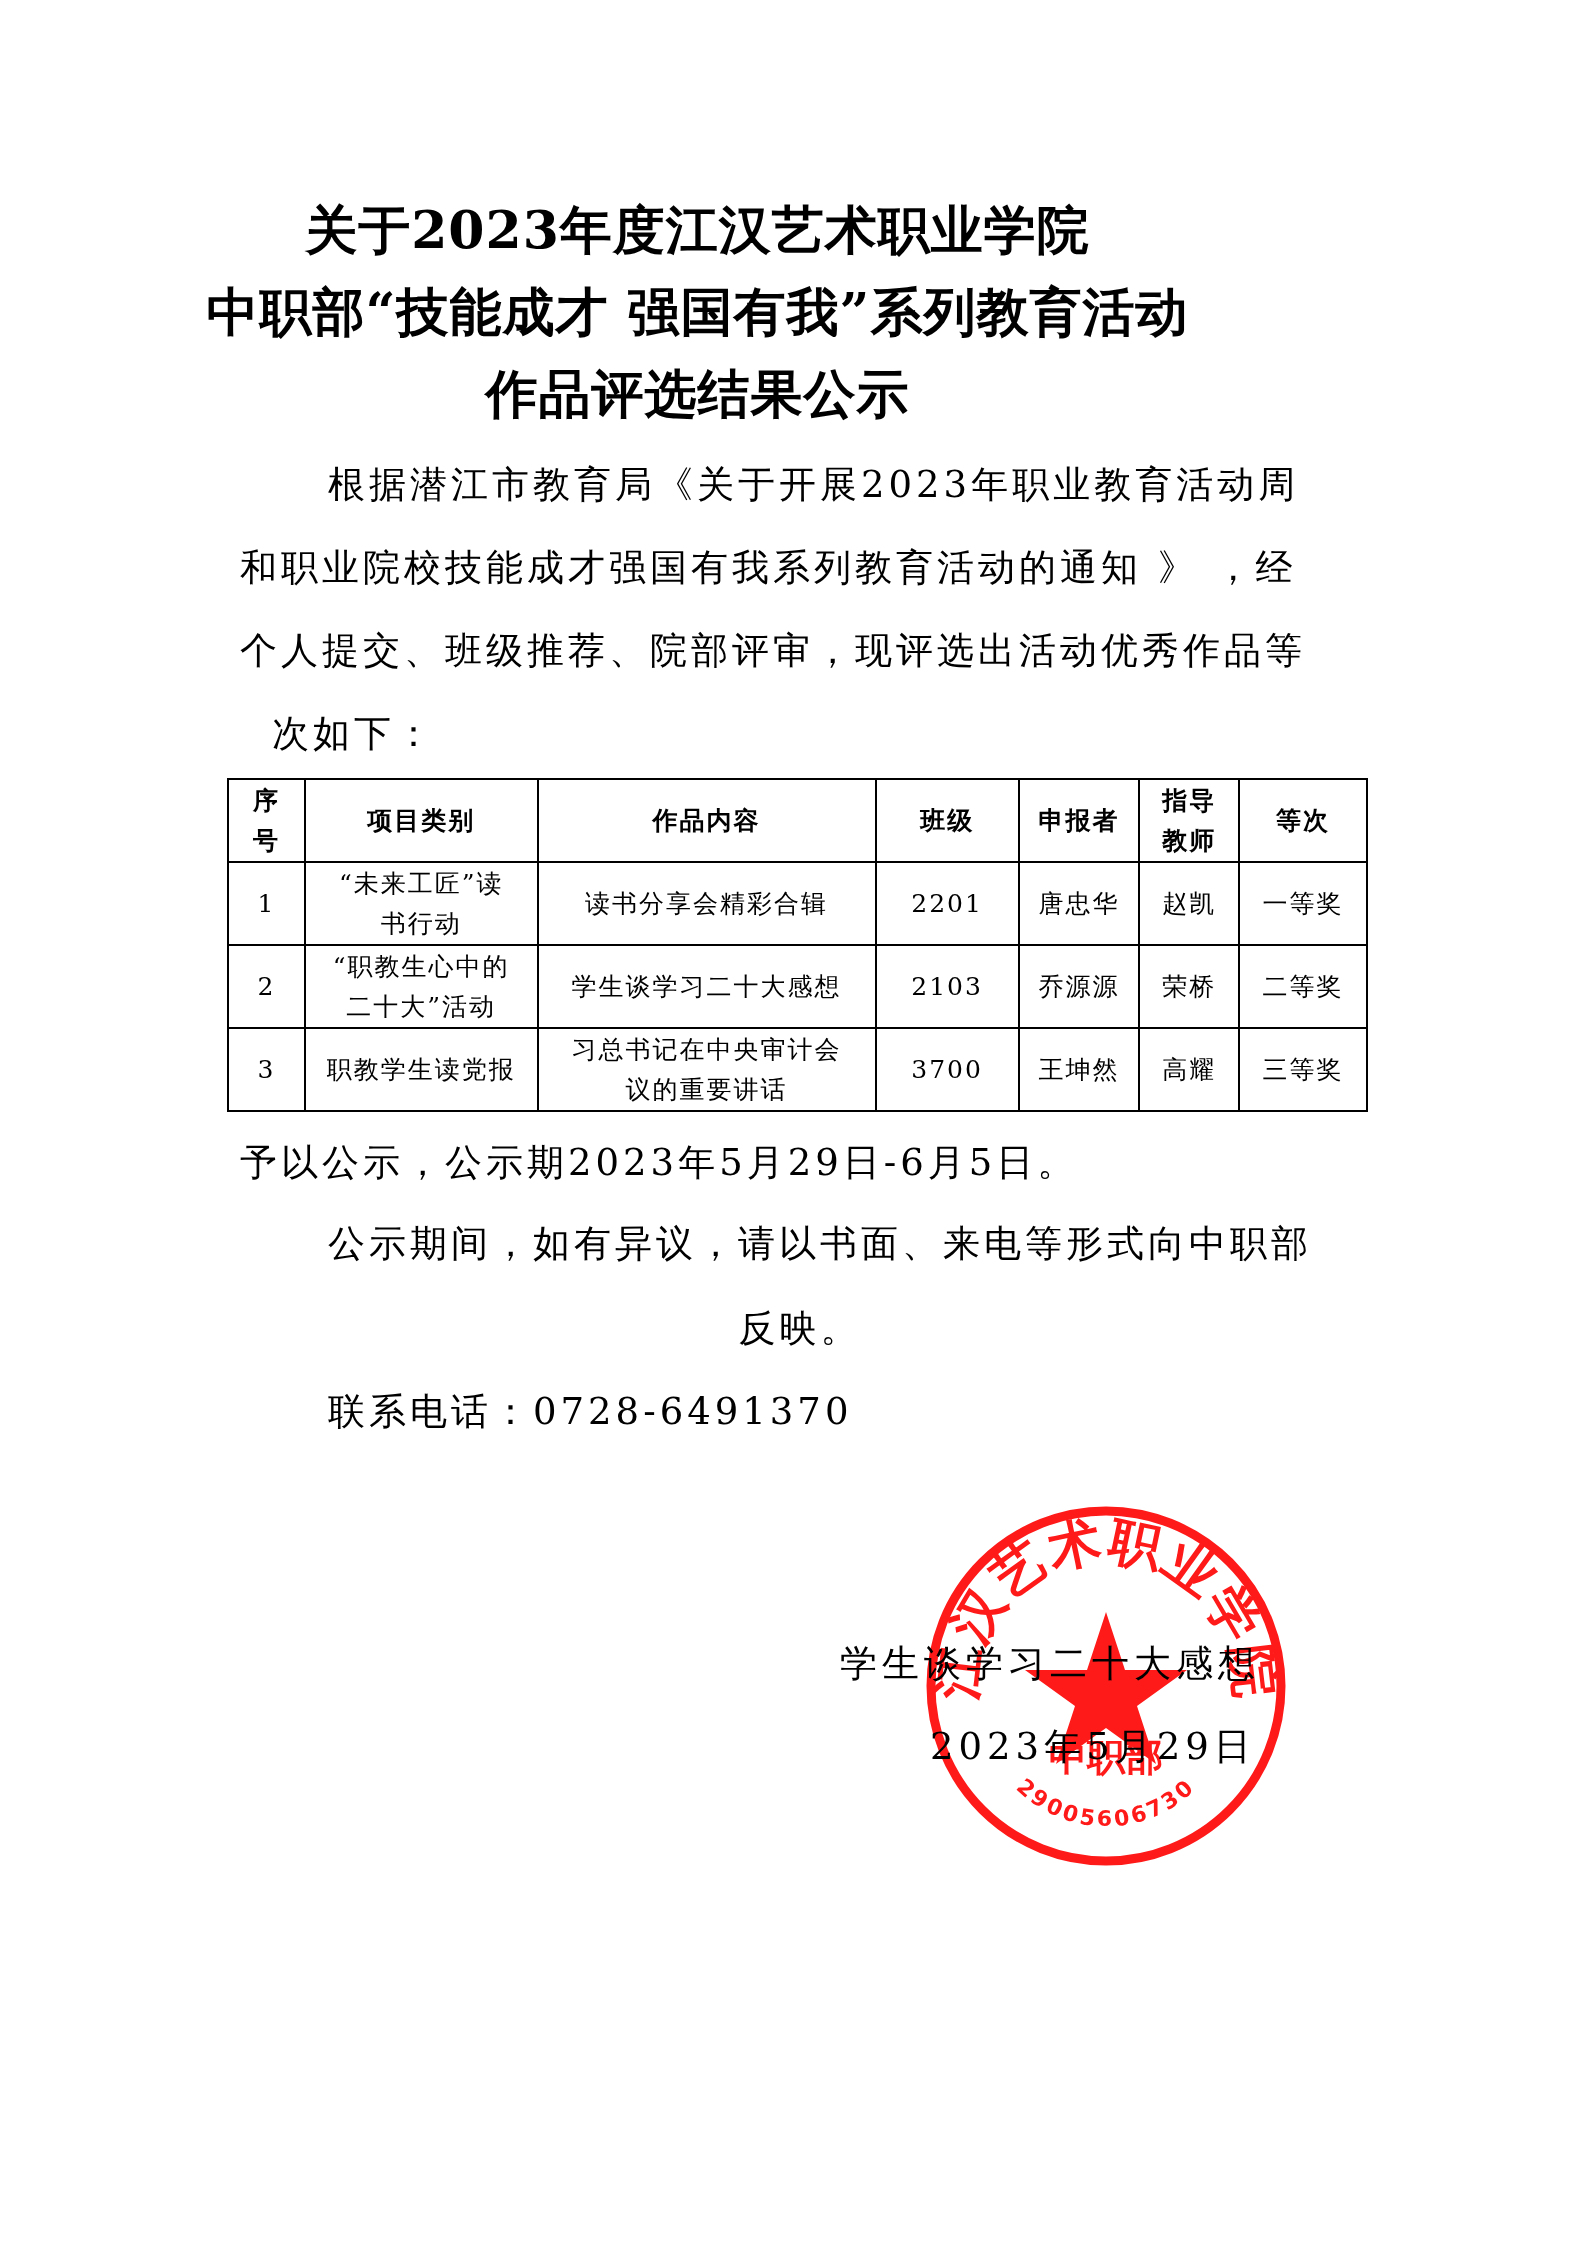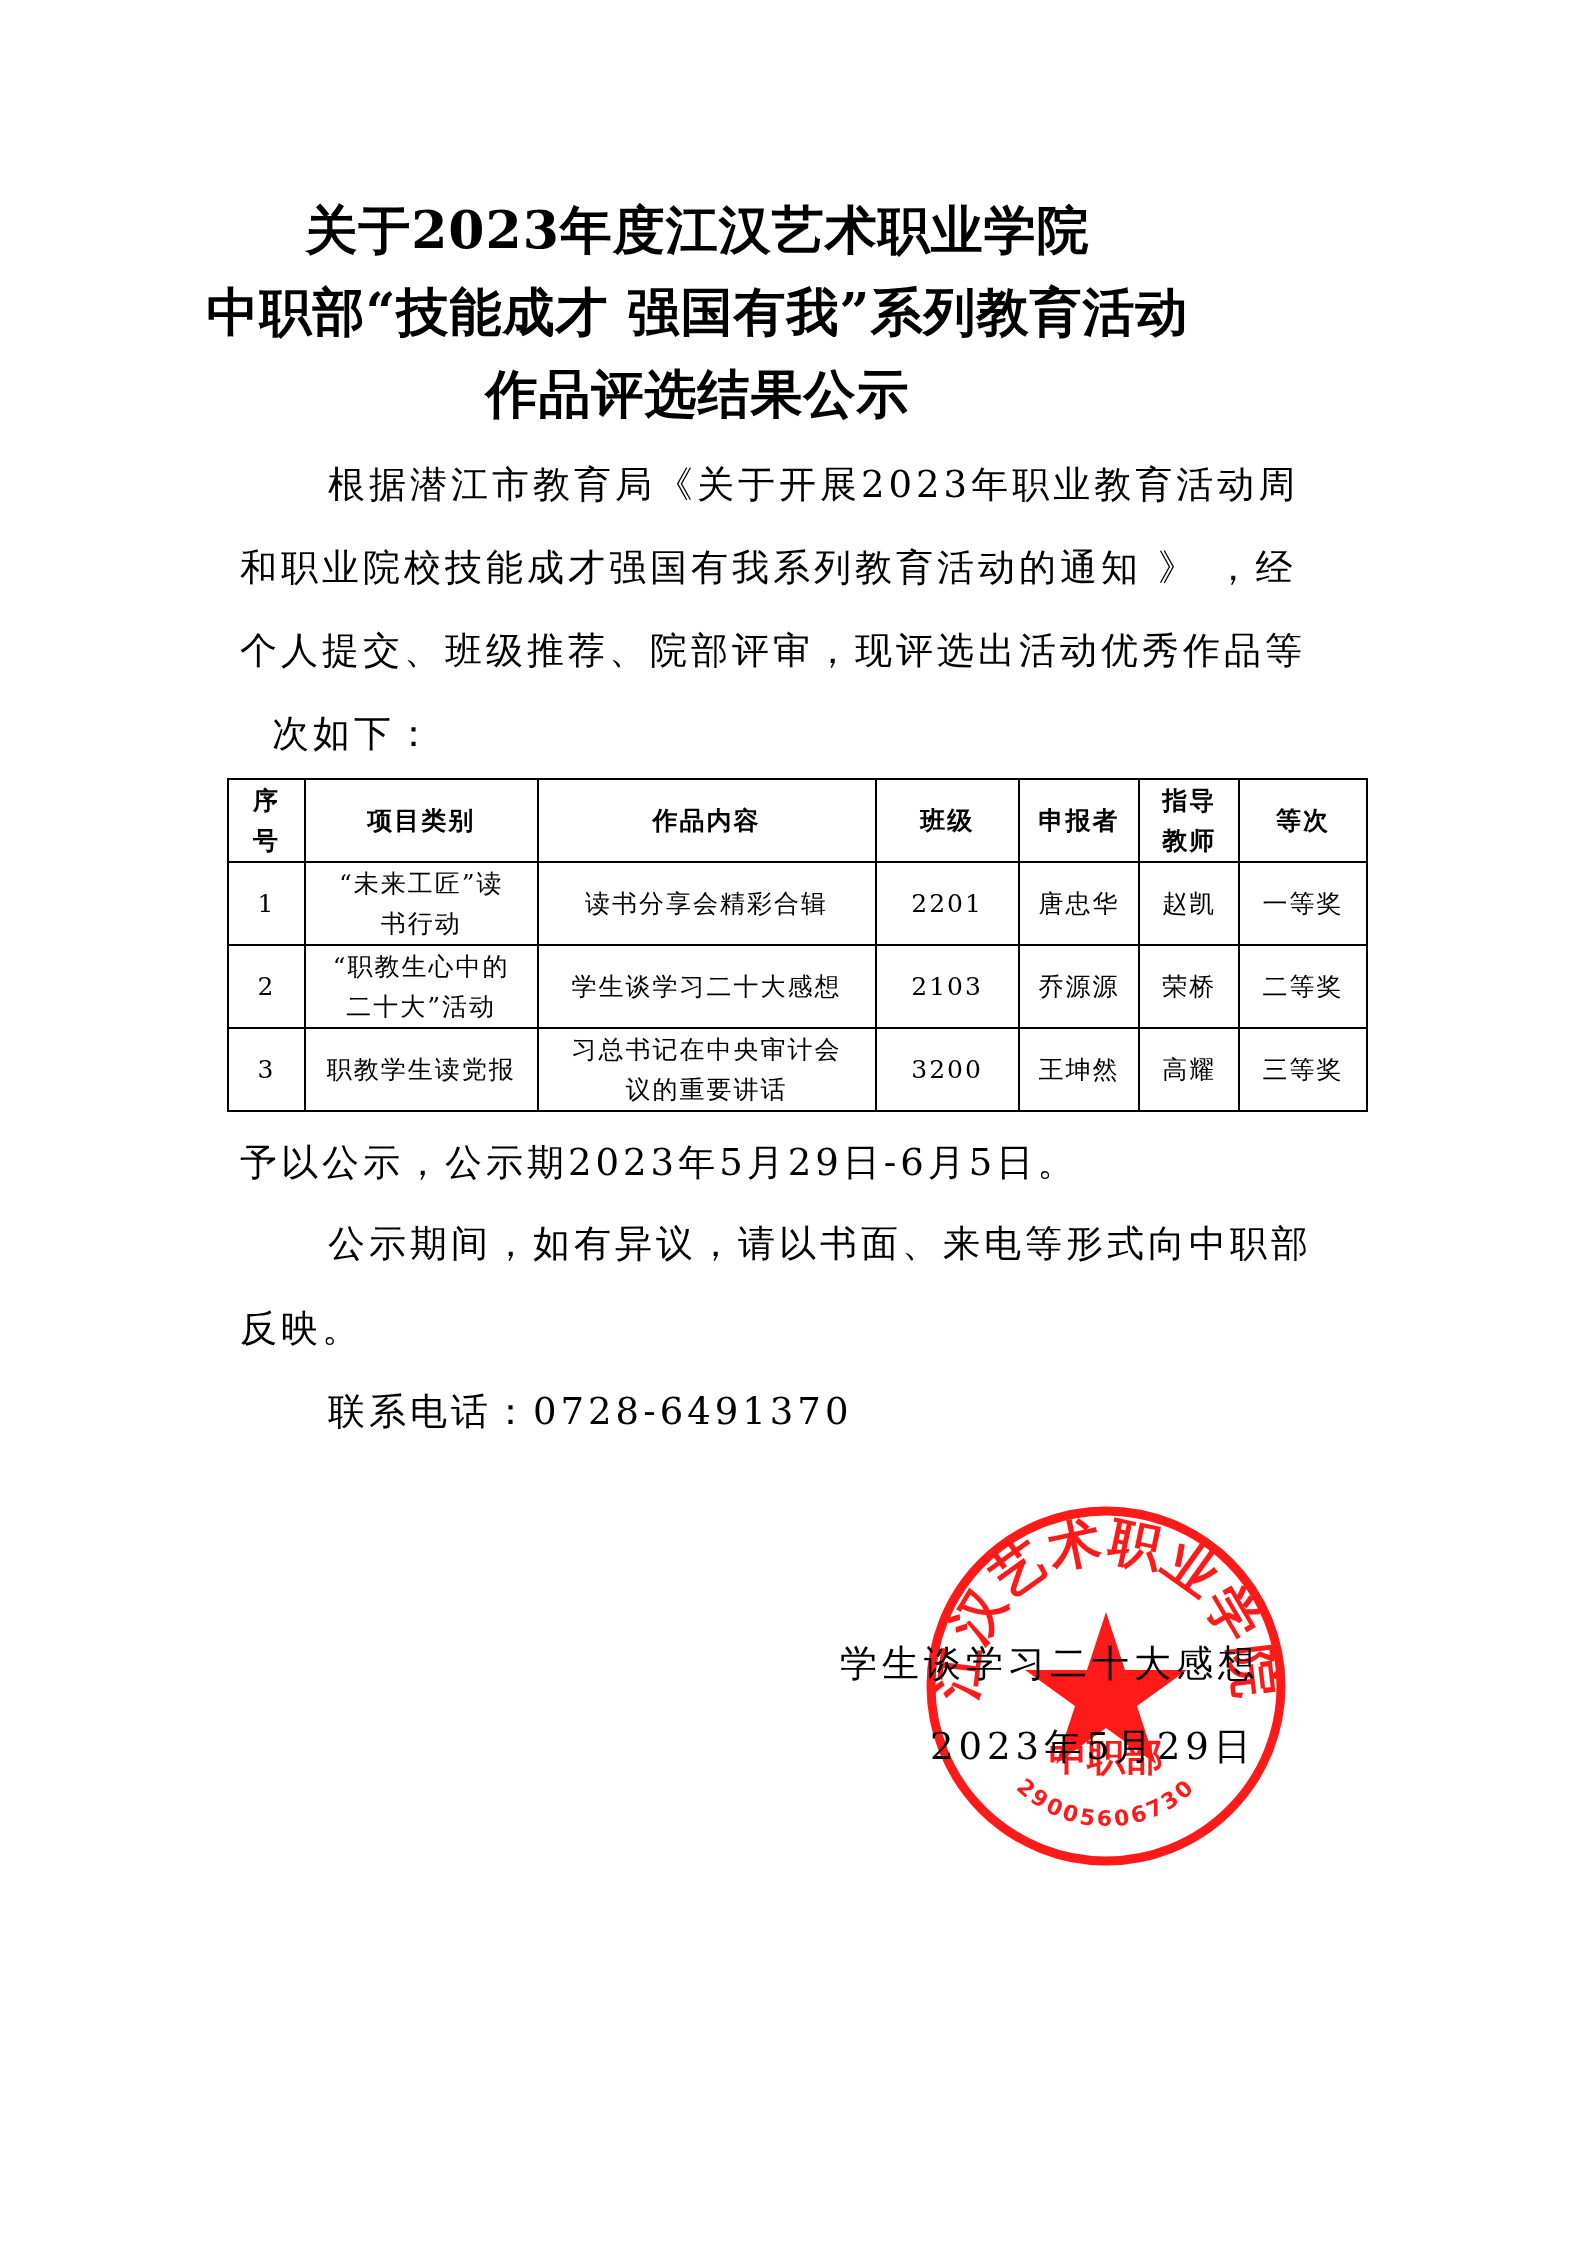--- a/index.html
+++ b/index.html
@@ -72,32 +72,32 @@
       <td>学生谈学习二十大感想</td>
       <td>2103</td>
       <td>乔源源</td>
       <td>荣桥</td>
       <td>二等奖</td>
     </tr>
     <tr>
       <td>3</td>
       <td>职教学生读党报</td>
       <td><span>习总书记在中央审计会</span><br><span>议的重要讲话</span></td>
-      <td>3200</td>
+      <td>3700</td>
       <td>王坤然</td>
       <td>高耀</td>
       <td>三等奖</td>
     </tr>
   </tbody>
 </table>
 
 <div>
   <div class="para" style="top:1143px;">予以公示，公示期2023年5月29日-6月5日。</div>
   <div class="para" style="left:328px; top:1226px;font-family:Liberation Mono, monospace;">公示期间，如有异议，请以书面、来电等形式向中职部</div>
-  <div class="para" style="top:1309px;">反映。</div>
+  <div class="para" style="top:1309px;text-align:center;">反映。</div>
   <div class="para" style="left:328px; top:1392px;">联系电话：0728-6491370</div>
 </div>
 
 <svg class="stamp" viewBox="0 0 368 368">
   <defs>
     <path id="arcTop" d="M 62 232 A 130 130 0 1 1 306 232"></path>
     <path id="arcBottom" d="M 88 280 A 126 126 0 0 0 280 280"></path>
   </defs>
   <circle cx="184" cy="184" r="175" fill="none" stroke="#ff1a1a" stroke-width="9"></circle>
   <text font-size="52" font-weight="bold" fill="#ff1a1a" font-family="DejaVu Serif, serif" letter-spacing="2">

